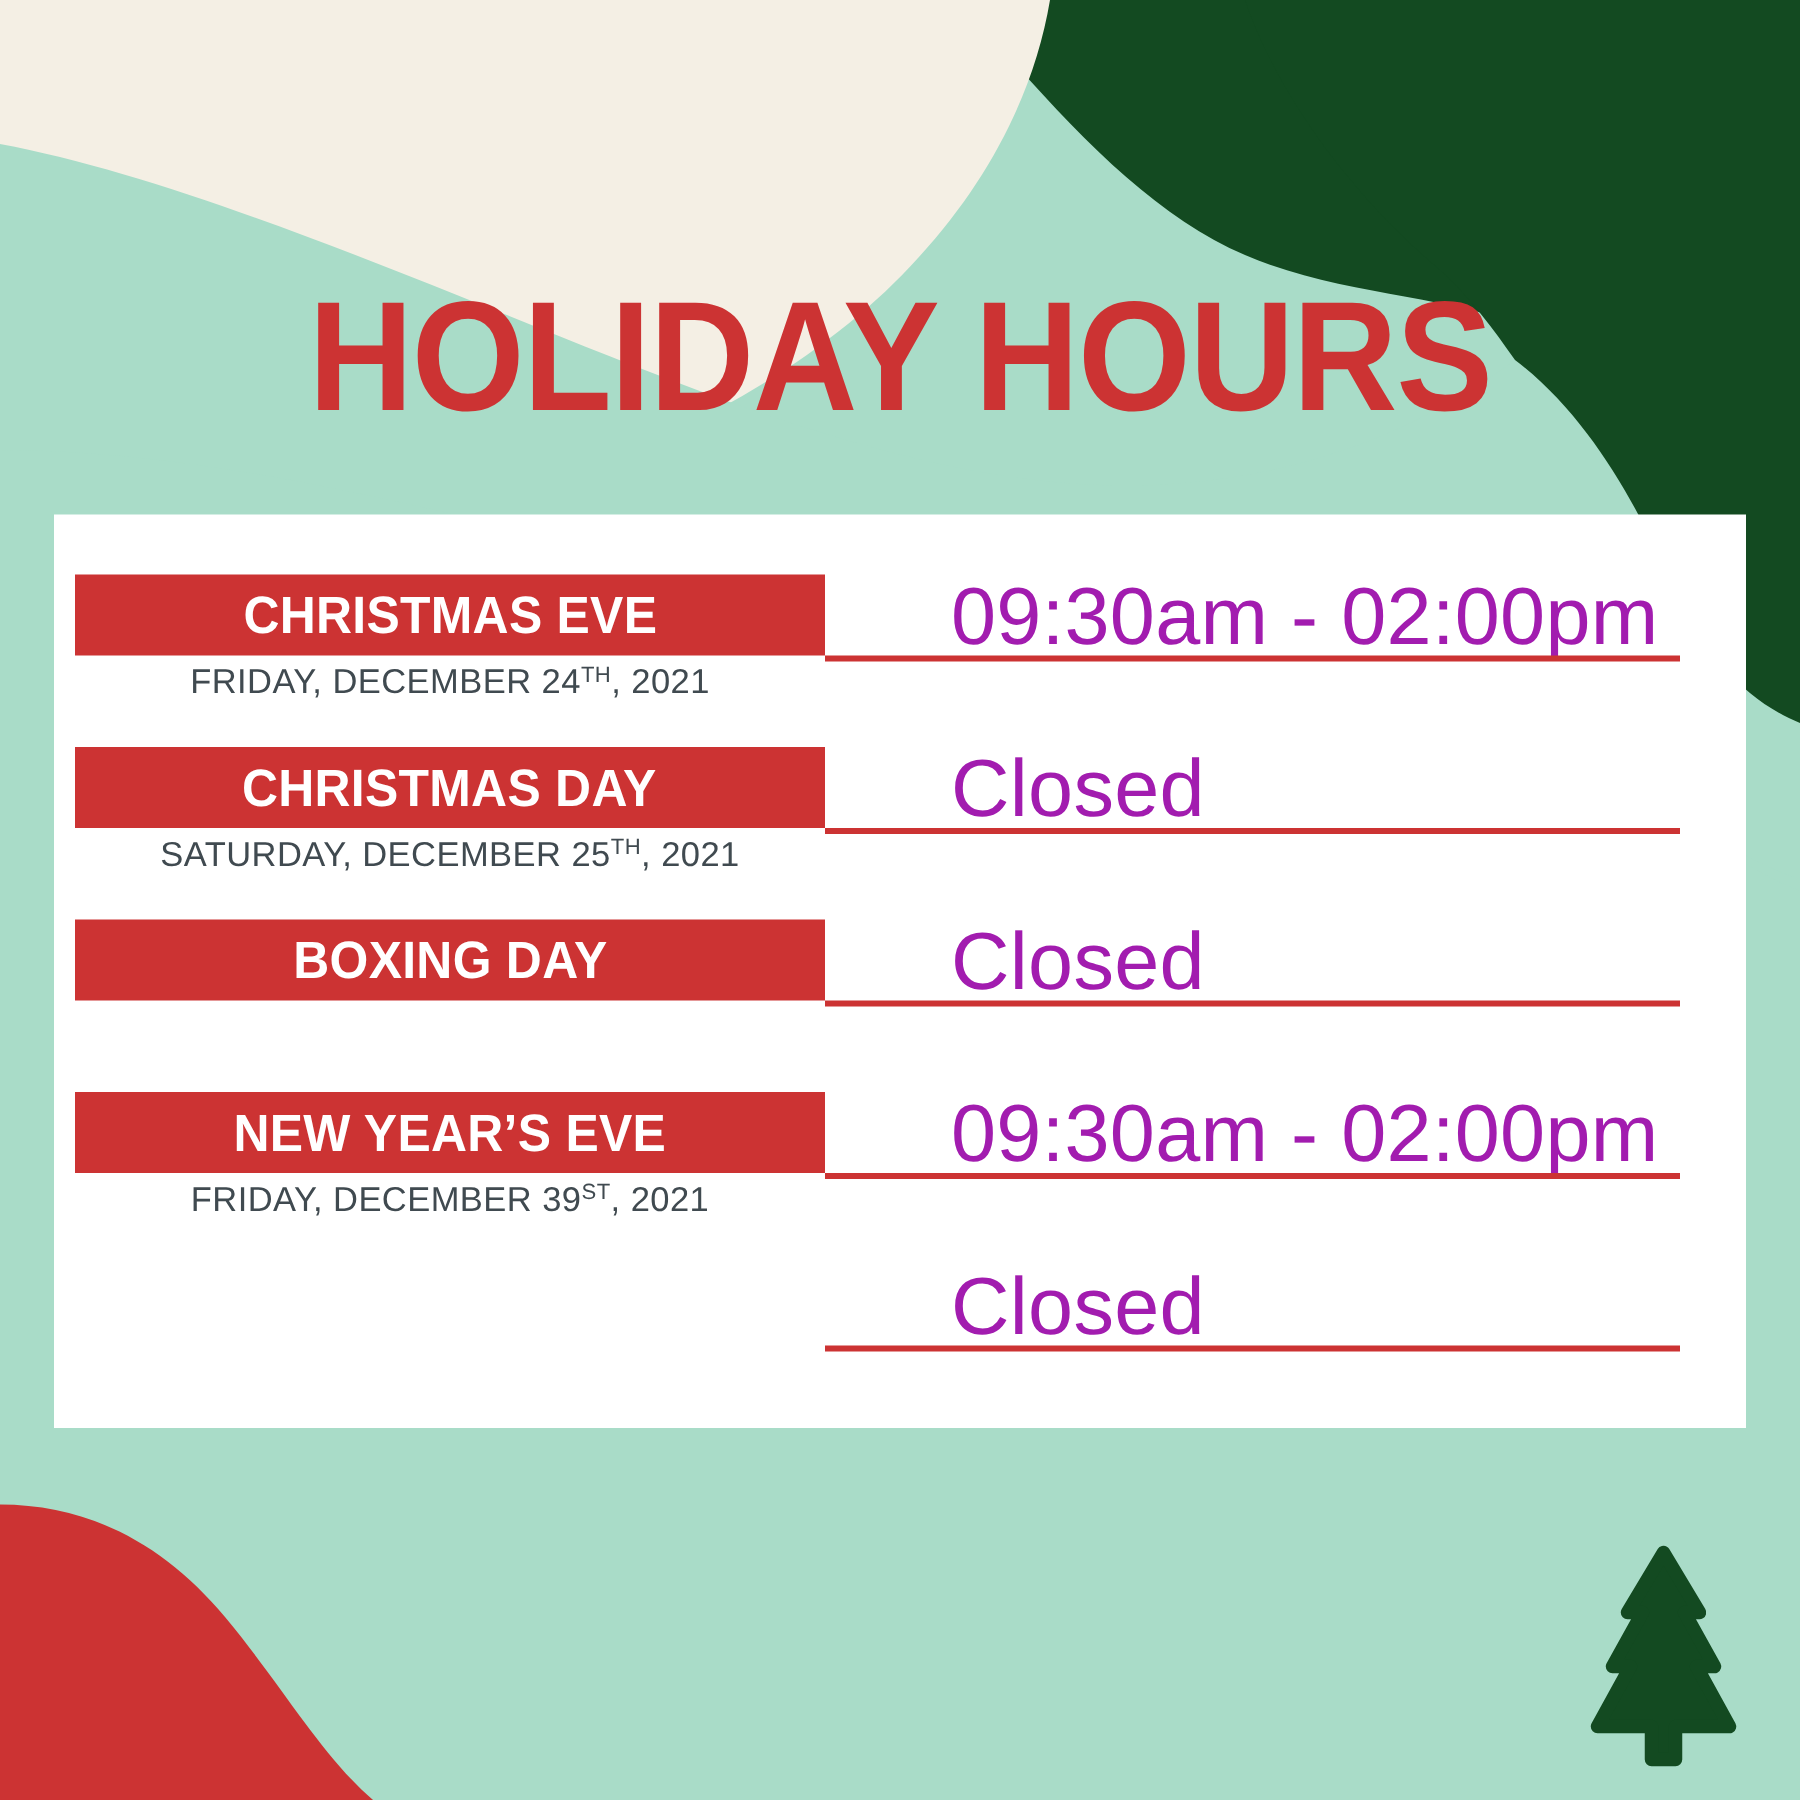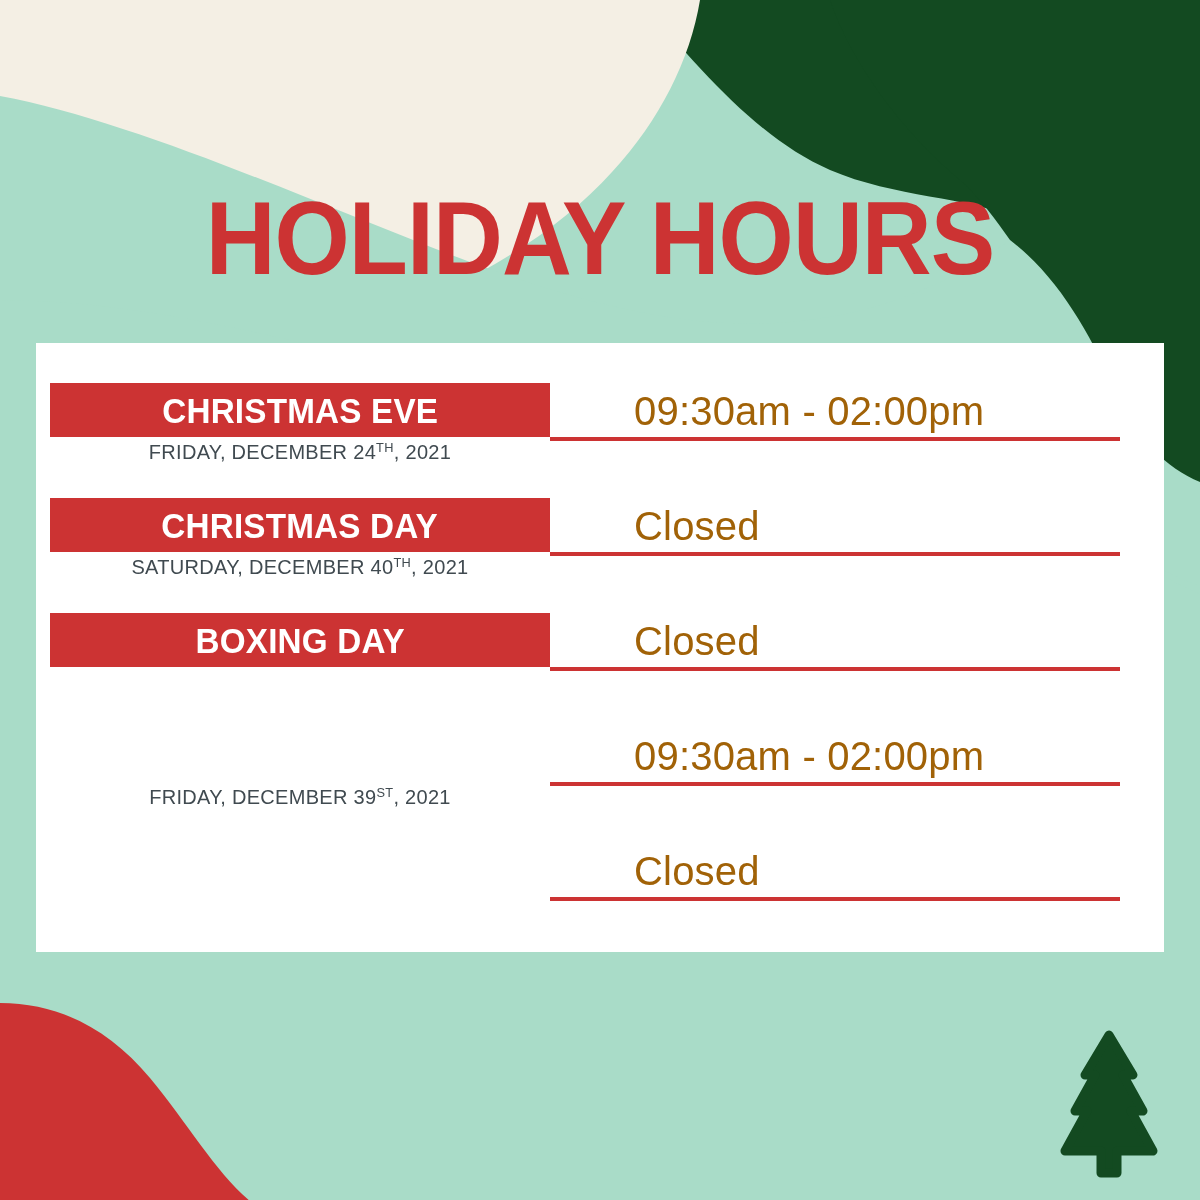--- a/index.html
+++ b/index.html
@@ -76,41 +76,41 @@
     white-space:nowrap;
     transform:scaleX(0.95);
   }
 
   .date-text {
     position:absolute;
     left:14px; top:58px;
     width:500px;
     text-align:center;
     color:#404A50;
-    font-size:20px;
+    font-size:23px;
     letter-spacing:0.3px;
     white-space:nowrap;
   }
   .date-text sup {
     font-size:0.64em;
     vertical-align:0.52em;
     line-height:0;
   }
 
   .hours-cell {
     position:absolute;
     left:514px; top:0;
     width:600px; height:56px;
     display:flex;
     align-items:center;
   }
   .hours-text {
     margin-left:84px;
-    color:#a16207;
-    font-size:40px;
+    color:#a21caf;
+    font-size:54px;
     font-weight:400;
     letter-spacing:0.2px;
     white-space:nowrap;
   }
   .rule {
     position:absolute;
     left:514px; top:54px;
     width:570px; height:4px;
     background:#CC3333;
   }
@@ -165,39 +165,42 @@
         <span class="hours-text">09:30am - 02:00pm</span>
       </div>
       <div class="rule"></div>
     </div>
 
     <div class="row row-1">
       <div class="name-bar">
         <span class="name-text">CHRISTMAS DAY</span>
       </div>
       <div class="date-text">
-        <span>SATURDAY, DECEMBER 40</span><sup>TH</sup><span>, 2021</span>
+        <span>SATURDAY, DECEMBER 25</span><sup>TH</sup><span>, 2021</span>
       </div>
       <div class="hours-cell">
         <span class="hours-text">Closed</span>
       </div>
       <div class="rule"></div>
     </div>
 
     <div class="row row-2">
       <div class="name-bar">
         <span class="name-text">BOXING DAY</span>
       </div>
       <div class="hours-cell">
         <span class="hours-text">Closed</span>
       </div>
       <div class="rule"></div>
     </div>
 
     <div class="row row-3">
+      <div class="name-bar">
+        <span class="name-text">NEW YEAR’S EVE</span>
+      </div>
       <div class="date-text">
         <span>FRIDAY, DECEMBER 39</span><sup>ST</sup><span>, 2021</span>
       </div>
       <div class="hours-cell">
         <span class="hours-text">09:30am - 02:00pm</span>
       </div>
       <div class="rule"></div>
     </div>
 
     <div class="row row-4">

